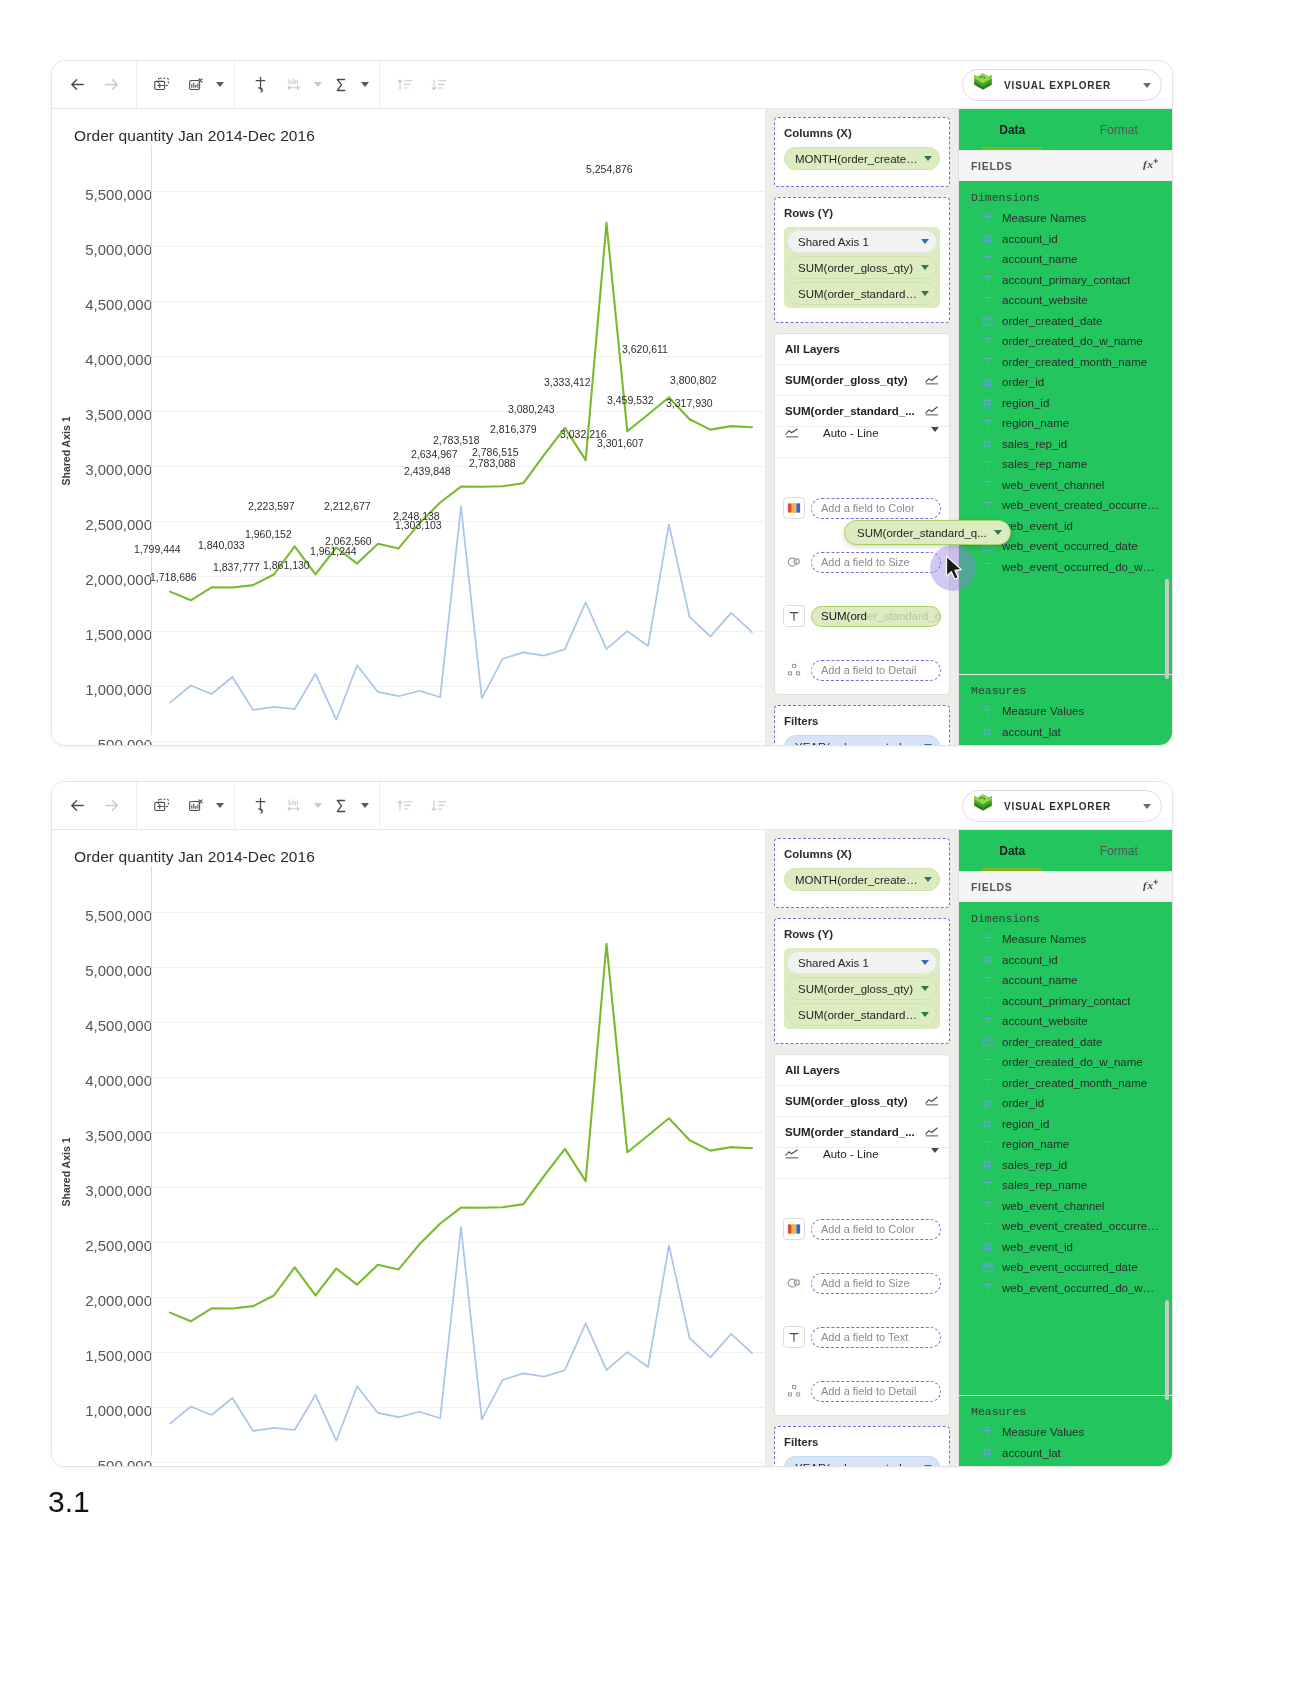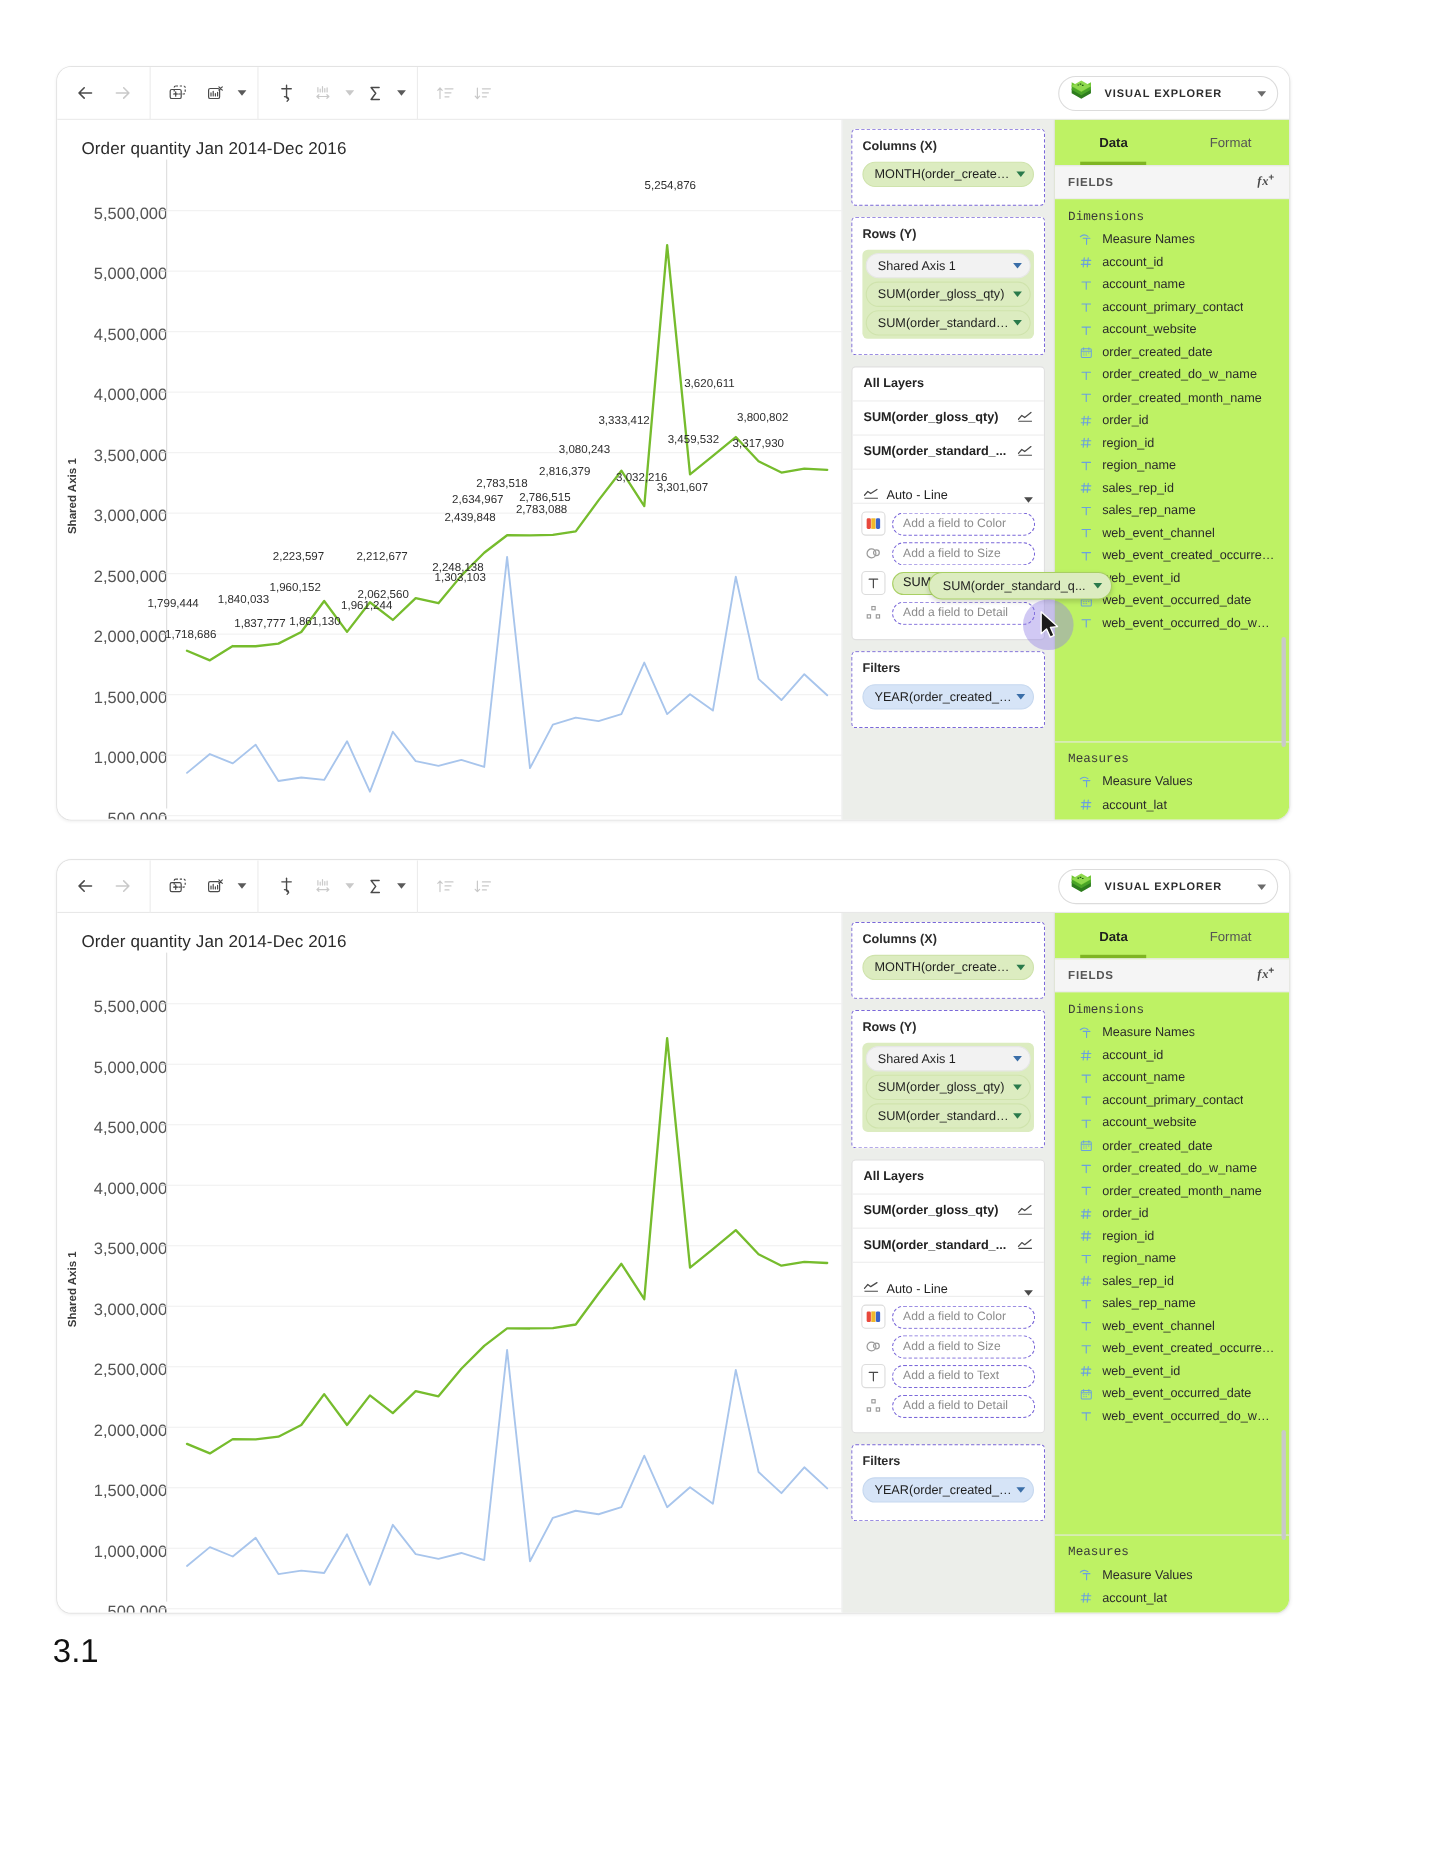--- a/index.html
+++ b/index.html
@@ -50,21 +50,21 @@
     border:1px solid #dcdcdc; border-radius:16px; padding:0 10px 0 8px;
     background:#fff; min-width:200px; cursor:pointer;
   }
   .brand-text { font-size:10px; font-weight:bold; letter-spacing:.85px; color:#2d2d2d; }
   .brand .caret { margin-left:auto; border-top-color:#6b6b6b; }
 
   
   .body { display:flex; height: 637px; }
   .canvas { width: 714px; background:#fff; border-right:1px solid #eaeaea; position:relative; }
   .shelf  { width: 193px; background:#eceeea; border-right:1px solid #e0e0e0; padding:8px 8px 0 8px; position:relative;}
-  .datapane { width: 213px; background:#bef264; position:relative; }
+  .datapane { width: 213px; background:#22c55e; position:relative; }
 
   
   .chart-title { font-size:15.5px; color:#2b2b2b; padding:18px 0 0 22px; letter-spacing:.1px;}
   .plot { position:relative; width:714px; height:590px; }
   .ylabel {
     position:absolute; left:14px; top:300px; transform: rotate(-90deg) translate(-50%,0);
     transform-origin: left center; font-size:10.5px; font-weight:bold; color:#3c3c3c;
     white-space:nowrap;
   }
   .ytick { position:absolute; right:0; font-size:15px; color:#555; text-align:left; white-space:nowrap;}
@@ -98,26 +98,26 @@
   .sharedgroup .pill:last-child{ margin-bottom:0; }
 
   .layer-row {
     height:31px; display:flex; align-items:center; justify-content:space-between;
     padding:0 10px; border-bottom:1px solid #ededed; font-size:11.5px; color:#222;
     cursor:pointer;
   }
   .layer-row.head { font-weight:bold; }
   .layer-row.b { font-weight:bold; }
   .mark-row {
-    height:31px; display:flex; align-items:flex-end; gap:7px; padding:0 10px;
+    height:31px; display:flex; align-items:flex-start; gap:24px; padding:0 10px;
     border-bottom:1px solid #ededed; font-size:11.5px; color:#222; cursor:pointer;
   }
   .mark-row .caret { margin-left:auto; border-top-color:#4a4a4a; }
   .enc-list { padding:7px 8px 8px 8px; }
-  .enc-row { display:flex; align-items:center; gap:6px; margin-bottom:5px; position:relative; }
+  .enc-row { display:flex; align-items:center; gap:6px; margin-bottom:5px; position:relative;margin-top:32px; }
   .enc-icon {
     width:22px; height:22px; border:1px solid #dcdcdc; border-radius:4px;
     display:flex; align-items:center; justify-content:center; background:#fff; flex:0 0 22px;
   }
   .enc-icon.plain { border:none; background:transparent; }
   .dropzone {
     flex:1; height:21px; border:1px dashed #7b68d9; border-radius:11px;
     display:flex; align-items:center; padding:0 9px;
     font-size:11px; color:#8c8c8c; background:#fff;
   }

